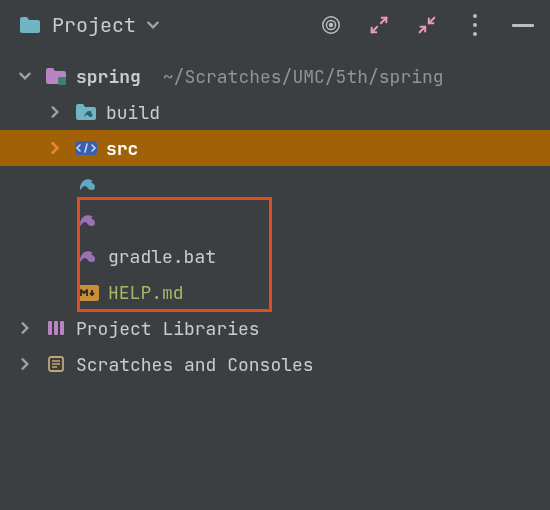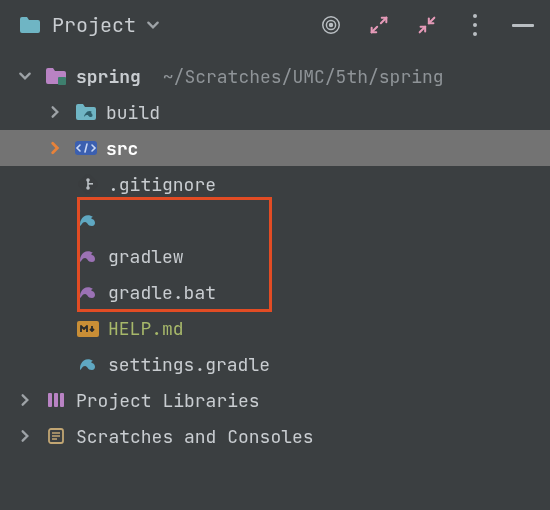--- a/index.html
+++ b/index.html
@@ -35,21 +35,21 @@
 
   
   .tree { padding: 8px 0 6px 0; text-align: center; }
   .row {
     display: flex; align-items: center;
     height: 36px;
     padding-left: 14px;
     gap: 8px;
     white-space: nowrap;
   }
-  .row.selected { background: #737373; color: #FFFFFF; }
+  .row.selected { background: #a16207; color: #FFFFFF; }
   .row.selected .label { color: #FFFFFF; }
 
   .indent { display: inline-block; }
   .ind1 { width: 22px; }
   .ind2 { width: 54px; }
 
   .arrow { width: 22px; display: inline-flex; justify-content: center; align-items: center; }
   .arrow.orange svg { color: #E7823A; }
 
   .icon { width: 24px; display: inline-flex; justify-content: center; align-items: center; }
@@ -174,51 +174,37 @@
     <span class="icon">
       <svg width="24" height="18" viewBox="0 0 24 18">
         <rect x="1" y="2" width="22" height="14" rx="3" fill="#3B5FB0"></rect>
         <path d="M6 6l-3 3 3 3M18 6l3 3-3 3" fill="none" stroke="#C9D7F4" stroke-width="1.6" stroke-linecap="round"></path>
         <path d="M13 5l-2 8" stroke="#C9D7F4" stroke-width="1.6" stroke-linecap="round"></path>
       </svg>
     </span>
     <span class="label" style="font-weight:600">src</span>
   </div>
 
-  <div class="row">
-    <span class="indent ind2"></span>
-    <span class="icon">
-      <svg width="20" height="20" viewBox="0 0 20 20">
-        <rect x="2" y="2" width="16" height="16" rx="2" transform="rotate(45 10 10)" fill="#3A3D3F"></rect>
-        <circle cx="10" cy="6" r="1.8" fill="#B9BEC2"></circle>
-        <circle cx="10" cy="14" r="1.8" fill="#B9BEC2"></circle>
-        <rect x="9.2" y="6" width="1.6" height="8" fill="#B9BEC2"></rect>
-        <rect x="10" y="9" width="5" height="1.6" fill="#B9BEC2"></rect>
-      </svg>
-    </span>
-    <span class="label">.gitignore</span>
-  </div>
 
   <div class="row">
     <span class="indent ind2"></span>
     <span class="icon">
       <svg width="22" height="18" viewBox="0 0 22 18">
           <path fill="#5FA8C2" d="M4 9c2-5 8-6 12-3-2 0-2 2-1 2 4 1 4 7 0 7-5 0-4-4-7-4-3 0-3 3-5 4 0-3 0-4 1-6z"></path>
         </svg>
     </span>
   </div>
 
   <div class="row">
     <span class="indent ind2"></span>
     <span class="icon">
       <svg width="22" height="18" viewBox="0 0 22 18">
           <path fill="#9B72B5" d="M4 9c2-5 8-6 12-3-2 0-2 2-1 2 4 1 4 7 0 7-5 0-4-4-7-4-3 0-3 3-5 4 0-3 0-4 1-6z"></path>
         </svg>
     </span>
-    <span class="label">gradlew</span>
   </div>
 
   <div class="row">
     <span class="indent ind2"></span>
     <span class="icon">
       <svg width="22" height="18" viewBox="0 0 22 18">
           <path fill="#9B72B5" d="M4 9c2-5 8-6 12-3-2 0-2 2-1 2 4 1 4 7 0 7-5 0-4-4-7-4-3 0-3 3-5 4 0-3 0-4 1-6z"></path>
         </svg>
     </span>
     <span class="label">gradle.bat</span>
@@ -230,29 +216,20 @@
       <span class="md-pill">
         <svg width="18" height="12" viewBox="0 0 18 12">
           <path d="M2 9V3l3 3 3-3v6" fill="none" stroke="#2B2B2B" stroke-width="1.8" stroke-linejoin="round"></path>
           <path d="M13 3v4M11 6l2 2 2-2" fill="none" stroke="#2B2B2B" stroke-width="1.8" stroke-linejoin="round"></path>
         </svg>
       </span>
     </span>
     <span class="label green">HELP.md</span>
   </div>
 
-  <div class="row">
-    <span class="indent ind2"></span>
-    <span class="icon">
-      <svg width="22" height="18" viewBox="0 0 22 18">
-          <path fill="#5FA8C2" d="M4 9c2-5 8-6 12-3-2 0-2 2-1 2 4 1 4 7 0 7-5 0-4-4-7-4-3 0-3 3-5 4 0-3 0-4 1-6z"></path>
-        </svg>
-    </span>
-    <span class="label">settings.gradle</span>
-  </div>
 
   <div class="row">
     <span class="arrow">
       <svg width="14" height="14" viewBox="0 0 12 12">
           <path d="M4 2l4 4-4 4" fill="none" stroke="#9EA3A7" stroke-width="2" stroke-linecap="round"></path>
         </svg>
     </span>
     <span class="icon">
       <svg width="20" height="20" viewBox="0 0 20 20">
         <rect x="2" y="3" width="4" height="14" rx="1" fill="#B983C4"></rect>

